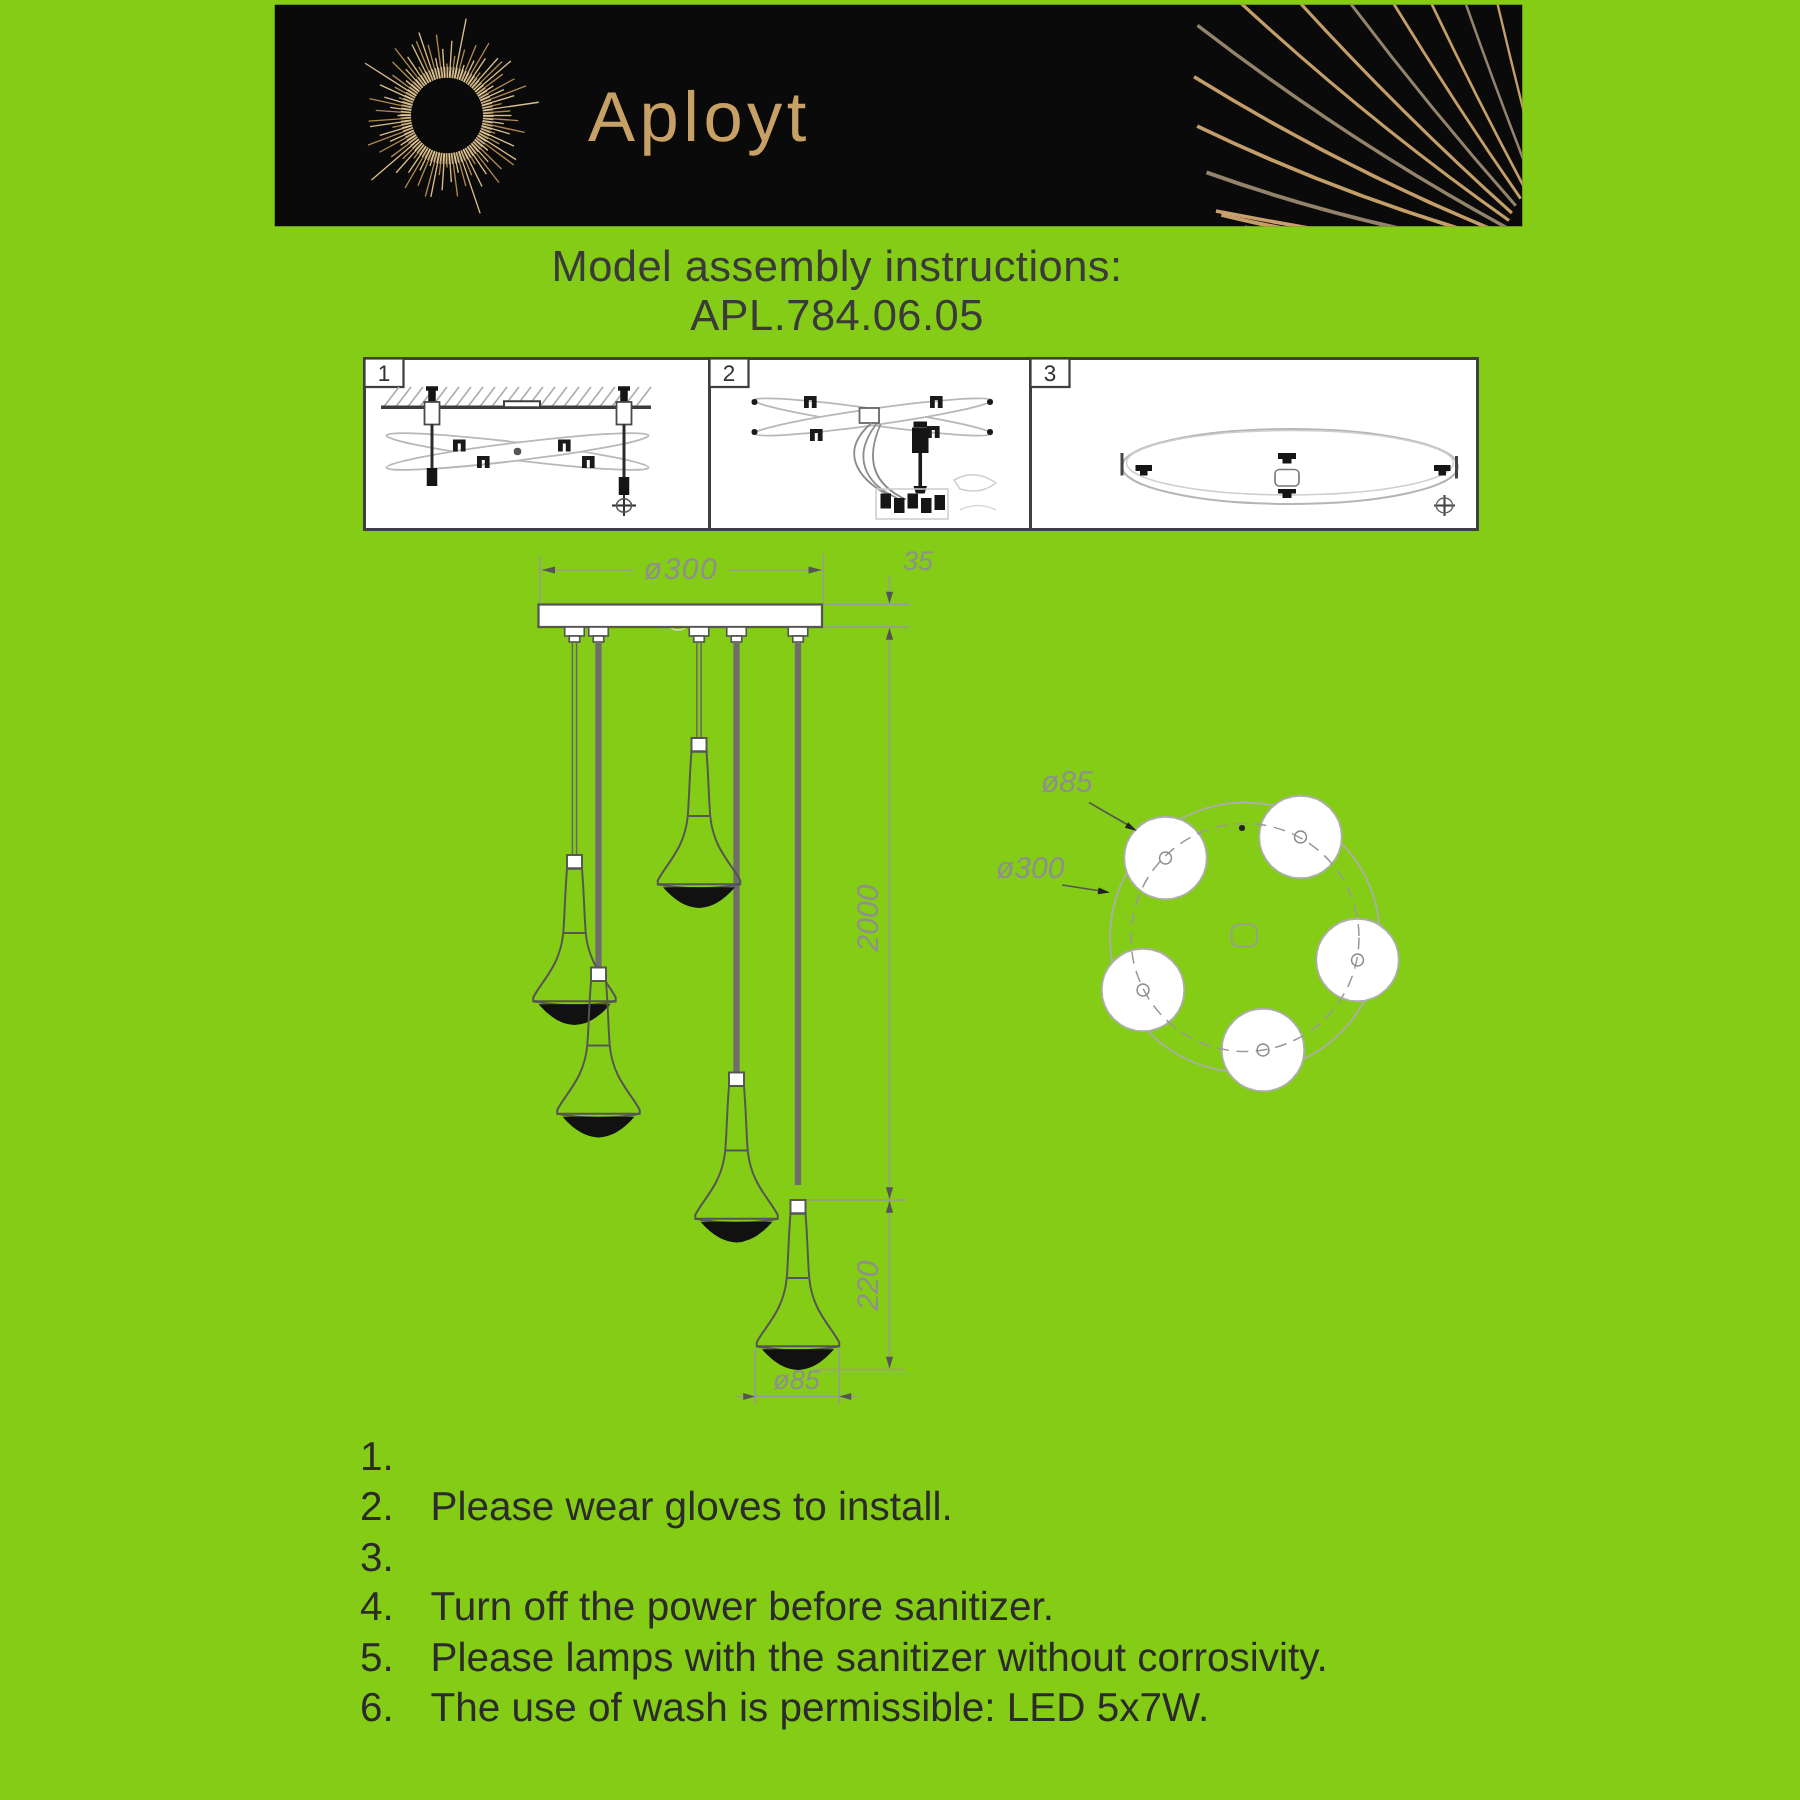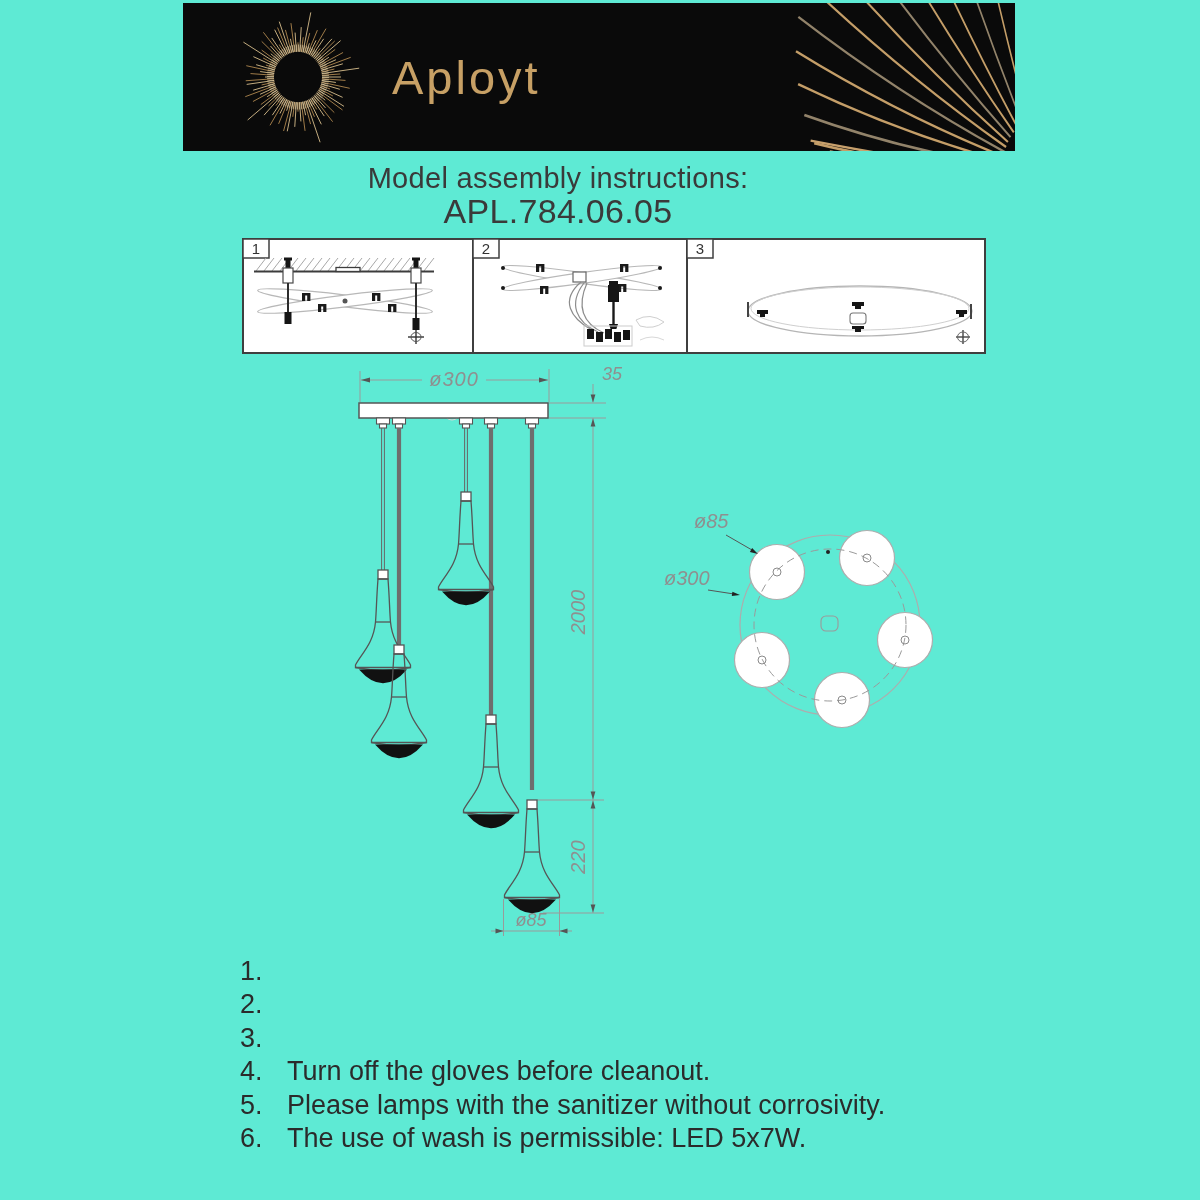--- a/index.html
+++ b/index.html
@@ -1,21 +1,21 @@
 <!DOCTYPE html>
 <html><head>
 <meta charset="utf-8">
 <style>
   html,body{margin:0;padding:0;background:#ffffff;}
-  .page{position:relative;width:1200px;height:1200px;background:#5eead4;overflow:hidden;
+  .page{position:relative;width:1200px;height:1200px;background:#84cc16;overflow:hidden;
         font-family:"Liberation Sans",sans-serif;color:#2e2e2e;}
   .banner-svg{position:absolute;left:183px;top:3px;width:832px;height:148px;display:block;}
   .title-block{position:absolute;left:58px;top:162px;width:1000px;text-align:center;}
   .title{font-size:29px;line-height:33px;color:#3a3a3a;letter-spacing:.3px;}
-  .model{font-size:34px;line-height:32px;color:#3a3a3a;letter-spacing:.3px;}
+  .model{font-size:29px;line-height:32px;color:#3a3a3a;letter-spacing:.3px;}
   .panels-svg{position:absolute;left:240px;top:238px;width:748px;height:118px;}
   .main-svg{position:absolute;left:330px;top:360px;width:310px;height:585px;}
   .topview-svg{position:absolute;left:650px;top:495px;width:340px;height:260px;}
   .instructions{position:absolute;left:240px;top:955px;width:820px;}
   .inst-row{display:flex;font-size:27px;line-height:33.4px;color:#2b2b2b;}
   .inst-num{width:47px;flex:0 0 47px;}
   .dim{font-family:"Liberation Sans",sans-serif;font-style:italic;fill:#8f8f8f;}
   .pnum{font-family:"Liberation Sans",sans-serif;fill:#333;}
 </style>
 </head>
@@ -466,27 +466,28 @@
     <line x1="58" y1="95" x2="84" y2="99" stroke="#555" stroke-width="1"></line>
     <polygon points="90,100 81.8,101.1 82.4,96.7" fill="#222"></polygon>
   </svg>
 
   <div class="instructions">
     <div class="inst-row">
       <span class="inst-num">1.</span>
     </div>
     <div class="inst-row">
       <span class="inst-num">2.</span>
+      <span class="inst-text">Please wear gloves to install.</span>
     </div>
     <div class="inst-row">
       <span class="inst-num">3.</span>
     </div>
     <div class="inst-row">
       <span class="inst-num">4.</span>
-      <span class="inst-text">Turn off the gloves before cleanout.</span>
+      <span class="inst-text">Turn off the power before sanitizer.</span>
     </div>
     <div class="inst-row">
       <span class="inst-num">5.</span>
       <span class="inst-text">Please lamps with the sanitizer without corrosivity.</span>
     </div>
     <div class="inst-row">
       <span class="inst-num">6.</span>
       <span class="inst-text">The use of wash is permissible: LED 5x7W.</span>
     </div>
   </div>

